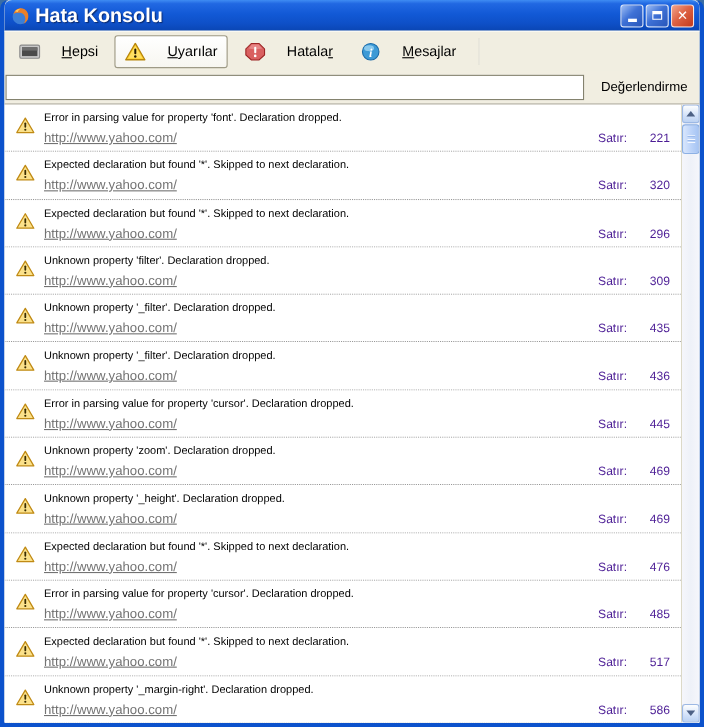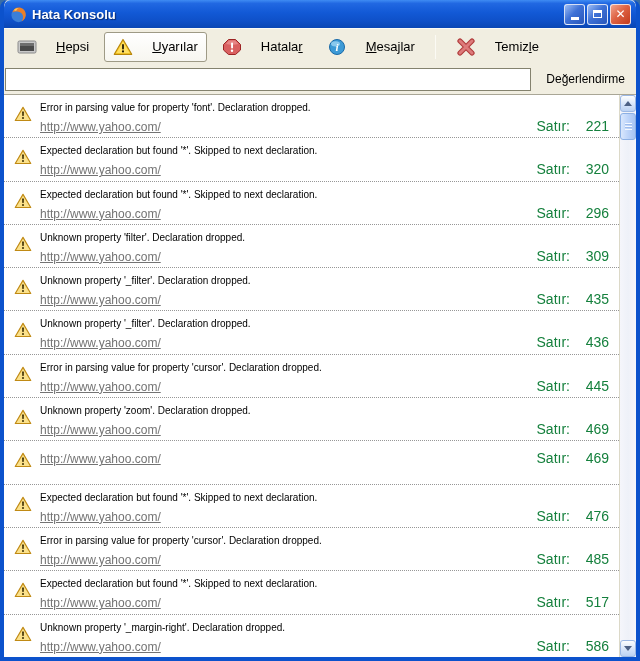--- a/index.html
+++ b/index.html
@@ -17,21 +17,21 @@
   
   .titlebar{
     height:28px; flex:none;
     background:linear-gradient(180deg,#3f8cf3 0%,#2168e2 12%,#1259d6 45%,#0e50c8 75%,#0a46b4 100%);
     border-radius:7px 7px 0 0;
     display:flex; align-items:center;
     padding:0 5px 0 6px;
   }
   .title-icon{ width:17px; height:17px; margin-right:5px; flex:none; }
   .title-text{
-    color:#fff; font-weight:bold; font-size:13px;
+    color:#fff; font-weight:bold; font-size:18px;
     text-shadow:1px 1px 1px #0a2a6e;
     flex:1;
   }
   .win-btn{
     width:21px; height:21px; margin-left:2px; flex:none;
     border:1px solid rgba(255,255,255,.8); border-radius:3px;
     display:flex; align-items:center; justify-content:center;
     cursor:default;
   }
   .win-btn.blue{ background:linear-gradient(135deg,#9dbdf5 0%,#3e71d6 45%,#2856ba 100%); }
@@ -97,21 +97,21 @@
   .entry{
     height:43.3px; position:relative;
     border-bottom:1px dotted #979797;
     padding:6px 6px 0 36px;
     background:#fff;
   }
   .warn-icon{ position:absolute; left:10px; top:11px; width:18px; height:16px; }
   .entry-msg{ font-size:10px; color:#000; line-height:14px; white-space:nowrap; overflow:hidden; }
   .entry-line2{ display:flex; align-items:baseline; margin-top:3px; }
   .entry-link{ font-size:12px; color:#737373; text-decoration:underline; cursor:pointer; white-space:nowrap; }
-  .line-info{ margin-left:auto; display:flex; align-items:flex-end; gap:13px; padding-right:4px; font-size:14px; color:#15803d; }
+  .line-info{ margin-left:auto; display:flex; align-items:flex-end; gap:13px; padding-right:4px; font-size:11px; color:#4c1d95; }
   .line-num{ min-width:26px; text-align:right; }
 
   
   .scrollbar{
     width:17px; flex:none;
     background:linear-gradient(90deg,#f5f6fb 0%,#eef1f8 50%,#f5f6fb 100%);
     border-left:1px solid #dcd9c8;
     display:flex; flex-direction:column;
   }
   .sb-btn{
@@ -192,27 +192,20 @@
       <svg class="tb-icon" viewBox="0 0 20 18">
         <circle cx="10" cy="9" r="7.5" fill="#3d9ad6" stroke="#1a6aa8"></circle>
         <ellipse cx="8.5" cy="5.8" rx="4.5" ry="2.6" fill="#9ed4f2" opacity="0.8"></ellipse>
         <text x="10" y="13.4" font-size="11" font-style="italic" font-weight="bold" fill="#fff" text-anchor="middle" font-family="Liberation Serif, DejaVu Serif, serif">i</text>
       </svg>
       <span><span></span><u>M</u><span>esajlar</span></span>
     </div>
 
     <div class="tb-sep"></div>
 
-    <div class="tb-btn">
-      <svg class="tb-icon" viewBox="0 0 20 18">
-        <path d="M4 3 L16 15 M16 3 L4 15" stroke="#b03a3a" stroke-width="5.2" stroke-linecap="round"></path>
-        <path d="M4 3 L16 15 M16 3 L4 15" stroke="#dd7a7a" stroke-width="3" stroke-linecap="round"></path>
-      </svg>
-      <span><span>Temiz</span><u>l</u><span>e</span></span>
-    </div>
   </div>
 
   <div class="eval-row">
     <input class="eval-input" type="text" value="" style="">
     <button class="eval-btn">Değerlendirme</button>
   </div>
 
   <div class="console">
     <div class="entries">
   <div class="entry">
@@ -342,20 +335,21 @@
       </span>
     </div>
   </div>
 
   <div class="entry">
     <svg class="warn-icon" viewBox="0 0 20 18">
       <path d="M10 1.5 L18.7 16.3 H1.3 Z" fill="#fbe18a" stroke="#c08a14" stroke-width="1.3" stroke-linejoin="round"></path>
       <rect x="9.1" y="6" width="1.8" height="5.4" rx="0.9" fill="#3a2c00"></rect>
       <circle cx="10" cy="13.4" r="1.1" fill="#3a2c00"></circle>
     </svg>
+    <div class="entry-msg">Unknown property '_height'. Declaration dropped.</div>
     <div class="entry-line2">
       <span class="entry-link">http://www.yahoo.com/</span>
       <span class="line-info">
         <span>Satır:</span>
         <span class="line-num">469</span>
       </span>
     </div>
   </div>
 
   <div class="entry">

